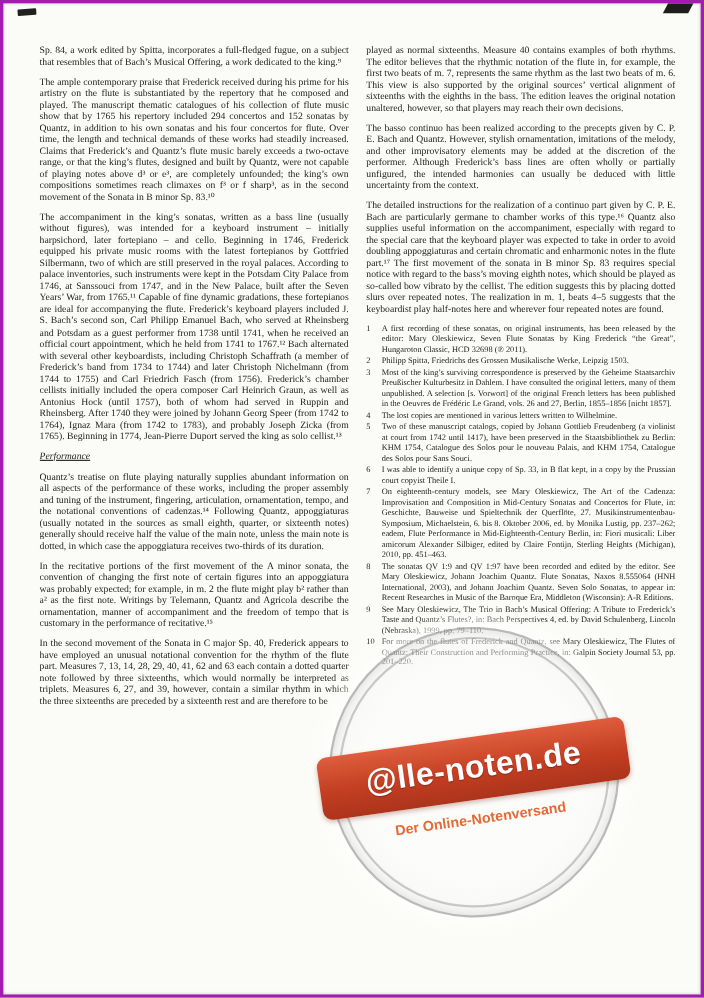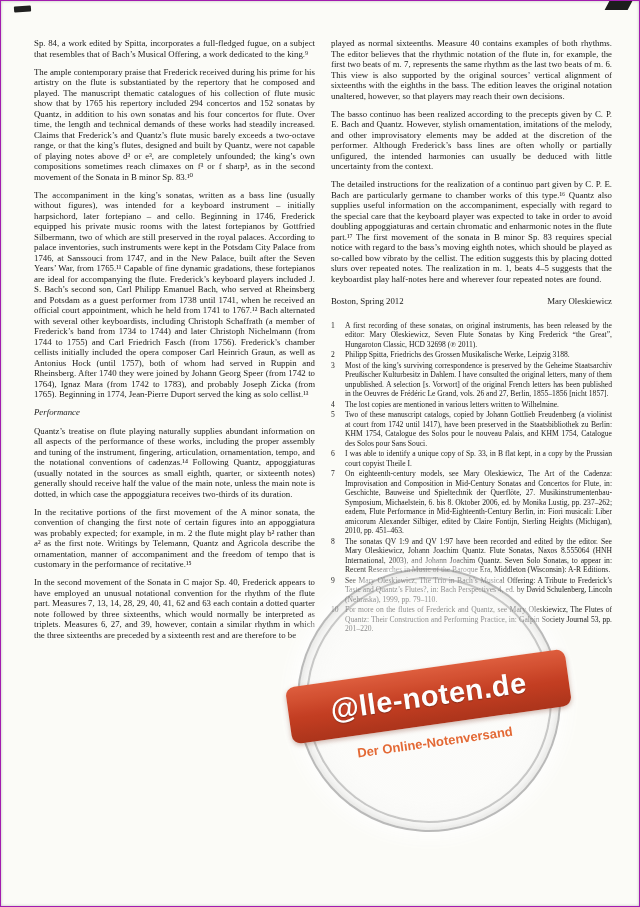--- a/index.html
+++ b/index.html
@@ -1,27 +1,27 @@
 <!DOCTYPE html>
 <html><head>
 <meta charset="utf-8">
 <style>
   html,body{margin:0;padding:0;background:#9c9c9c;}
   .scan{
     position:relative;width:640px;height:907px;background:#fbfbf7;
-    overflow:hidden;box-sizing:border-box;border:1px solid #a21caf;
+    overflow:hidden;box-sizing:border-box;border:3px solid #a21caf;
     box-shadow:inset 0 0 3px rgba(0,0,0,.25);
     font-family:"Liberation Serif","DejaVu Serif",serif;color:#1b1b1b;
   }
   .mark-tl{position:absolute;left:13px;top:5px;width:17px;height:6px;background:#202020;border-radius:1px;transform:rotate(-4deg);}
   .mark-tr{position:absolute;right:9px;top:0;width:23px;height:9px;background:#1d1d1d;transform:skewX(-28deg);}
   .cols{position:absolute;left:33px;top:37px;width:578px;height:842px;display:flex;gap:16px;overflow:hidden;}
   .col{width:281px;flex:none;}
   .col p{margin:0 0 7.5px 0;text-align:justify;font-size:8.8px;line-height:10.5px;}
-  .sec-head{font-style:italic;font-size:8.8px;line-height:10.5px;margin:4px 0 8px 0;}
+  .sec-head{font-style:italic;font-size:8.8px;line-height:10.5px;margin:4px 0 8px 0;text-decoration:underline;}
   .signoff{display:flex;justify-content:space-between;font-size:8.8px;line-height:10.5px;margin:12px 0 14px 0;}
   .footnotes{font-size:7.6px;line-height:9.5px;}
   .fn{display:flex;margin:0 0 1px 0;}
   .fn-num{flex:none;width:14px;}
   .fn-text{flex:1;text-align:justify;}
   
   .stamp{position:absolute;left:296px;top:567px;width:264px;height:264px;transform:rotate(-8deg);opacity:.95;font-family:"Liberation Sans","DejaVu Sans",sans-serif;}
   .stamp-circle{position:absolute;inset:0;border-radius:50%;
     border:2px solid rgba(138,138,138,.6);
     background:radial-gradient(circle,rgba(252,252,252,.5) 55%,rgba(238,238,238,.62) 100%);
@@ -52,33 +52,29 @@
       <p>Quantz’s treatise on flute playing naturally supplies abundant information on all aspects of the performance of these works, including the proper assembly and tuning of the instrument, fingering, articulation, ornamentation, tempo, and the notational conventions of cadenzas.¹⁴ Following Quantz, appoggiaturas (usually notated in the sources as small eighth, quarter, or sixteenth notes) generally should receive half the value of the main note, unless the main note is dotted, in which case the appoggiatura receives two-thirds of its duration.</p>
       <p>In the recitative portions of the first movement of the A minor sonata, the convention of changing the first note of certain figures into an appoggiatura was probably expected; for example, in m. 2 the flute might play b² rather than a² as the first note. Writings by Telemann, Quantz and Agricola describe the ornamentation, manner of accompaniment and the freedom of tempo that is customary in the performance of recitative.¹⁵</p>
       <p>In the second movement of the Sonata in C major Sp. 40, Frederick appears to have employed an unusual notational convention for the rhythm of the flute part. Measures 7, 13, 14, 28, 29, 40, 41, 62 and 63 each contain a dotted quarter note followed by three sixteenths, which would normally be interpreted as triplets. Measures 6, 27, and 39, however, contain a similar rhythm in which the three sixteenths are preceded by a sixteenth rest and are therefore to be</p>
     </div>
 
     <div class="col">
       <p>played as normal sixteenths. Measure 40 contains examples of both rhythms. The editor believes that the rhythmic notation of the flute in, for example, the first two beats of m. 7, represents the same rhythm as the last two beats of m. 6. This view is also supported by the original sources’ vertical alignment of sixteenths with the eighths in the bass. The edition leaves the original notation unaltered, however, so that players may reach their own decisions.</p>
       <p>The basso continuo has been realized according to the precepts given by C. P. E. Bach and Quantz. However, stylish ornamentation, imitations of the melody, and other improvisatory elements may be added at the discretion of the performer. Although Frederick’s bass lines are often wholly or partially unfigured, the intended harmonies can usually be deduced with little uncertainty from the context.</p>
       <p>The detailed instructions for the realization of a continuo part given by C. P. E. Bach are particularly germane to chamber works of this type.¹⁶ Quantz also supplies useful information on the accompaniment, especially with regard to the special care that the keyboard player was expected to take in order to avoid doubling appoggiaturas and certain chromatic and enharmonic notes in the flute part.¹⁷ The first movement of the sonata in B minor Sp. 83 requires special notice with regard to the bass’s moving eighth notes, which should be played as so-called bow vibrato by the cellist. The edition suggests this by placing dotted slurs over repeated notes. The realization in m. 1, beats 4–5 suggests that the keyboardist play half-notes here and wherever four repeated notes are found.</p>
 
-      <div class="signoff">
-        <span>Boston, Spring 2012</span>
-        <span>Mary Oleskiewicz</span>
-      </div>
 
       <div class="footnotes">
         <div class="fn">
           <span class="fn-num">1</span>
           <span class="fn-text">A first recording of these sonatas, on original instruments, has been released by the editor: Mary Oleskiewicz, Seven Flute Sonatas by King Frederick “the Great”, Hungaroton Classic, HCD 32698 (℗ 2011).</span>
         </div>
         <div class="fn">
           <span class="fn-num">2</span>
-          <span class="fn-text">Philipp Spitta, Friedrichs des Grossen Musikalische Werke, Leipzig 3188.</span>
+          <span class="fn-text">Philipp Spitta, Friedrichs des Grossen Musikalische Werke, Leipzig 1503.</span>
         </div>
         <div class="fn">
           <span class="fn-num">3</span>
           <span class="fn-text">Most of the king’s surviving correspondence is preserved by the Geheime Staatsarchiv Preußischer Kulturbesitz in Dahlem. I have consulted the original letters, many of them unpublished. A selection [s. Vorwort] of the original French letters has been published in the Oeuvres de Frédéric Le Grand, vols. 26 and 27, Berlin, 1855–1856 [nicht 1857].</span>
         </div>
         <div class="fn">
           <span class="fn-num">4</span>
           <span class="fn-text">The lost copies are mentioned in various letters written to Wilhelmine.</span>
         </div>
         <div class="fn">

